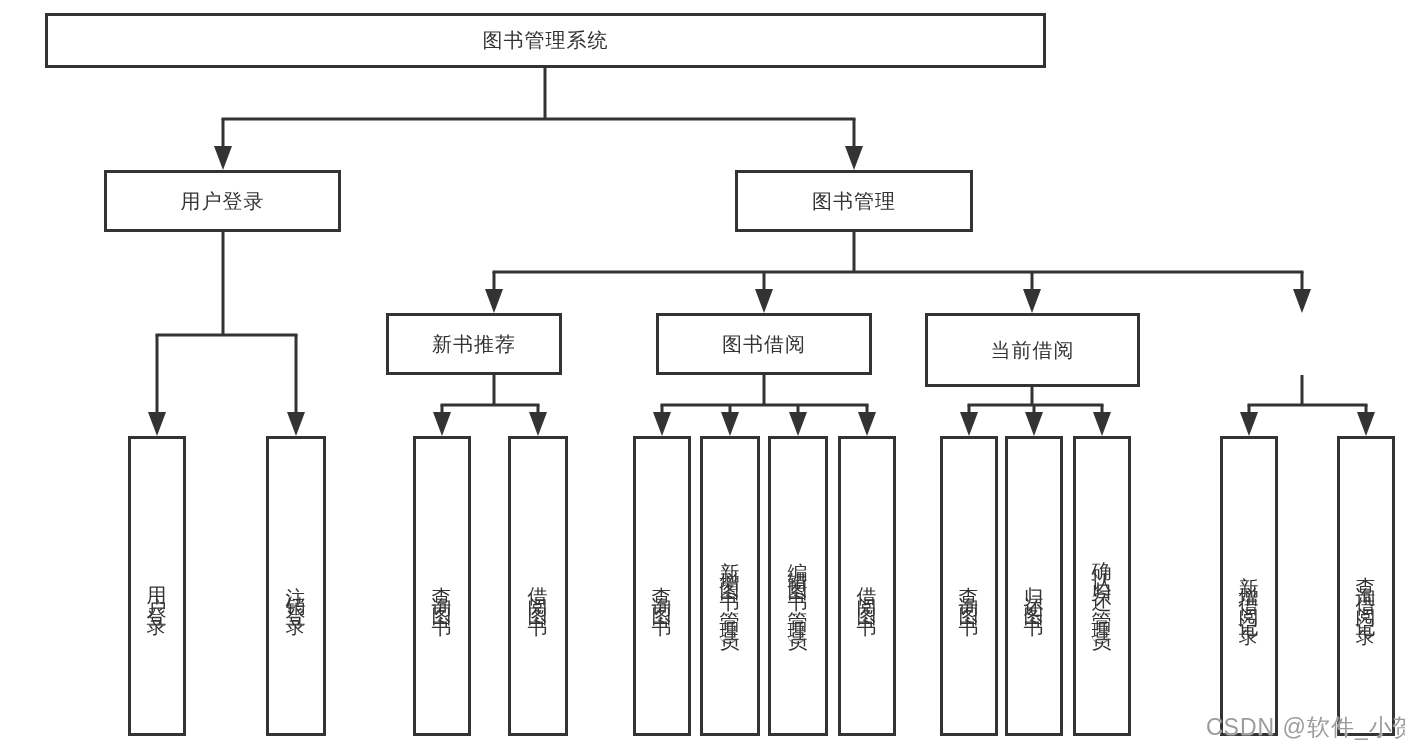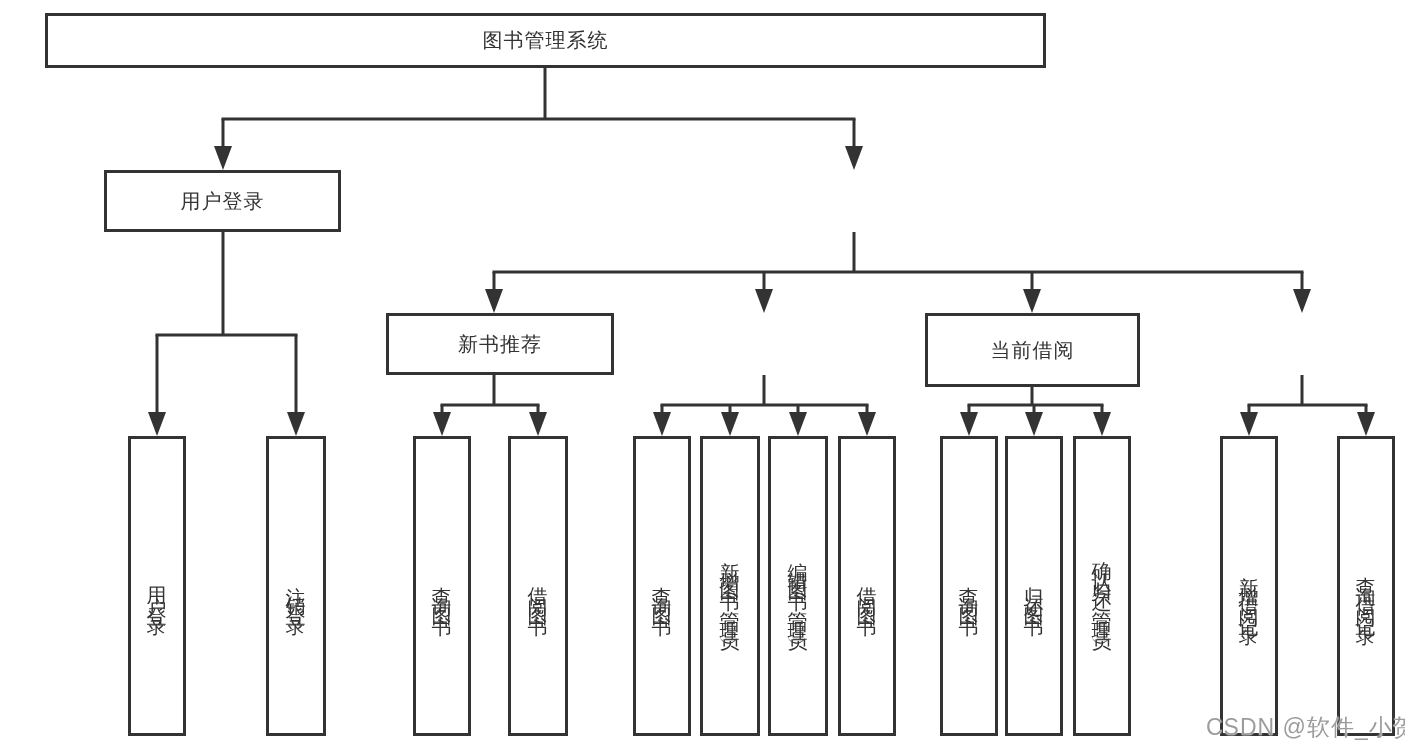--- a/index.html
+++ b/index.html
@@ -117,23 +117,29 @@
     </g>
   </svg>
 
   <div class="node hbox" style="left:22px;top:13px;width:1001px;height:55px">
     <span class="lbl">图书管理系统</span>
   </div>
 
   <div class="node hbox" style="left:81px;top:170px;width:237px;height:62px">
     <span class="lbl">用户登录</span>
   </div>
+  <div class="node hbox" style="left:712px;top:170px;width:238px;height:62px">
+    <span class="lbl">图书管理</span>
+  </div>
 
-  <div class="node hbox" style="left:363px;top:313px;width:228px;height:62px">
+  <div class="node hbox" style="left:363px;top:313px;width:176px;height:62px">
     <span class="lbl">新书推荐</span>
+  </div>
+  <div class="node hbox" style="left:633px;top:313px;width:216px;height:62px">
+    <span class="lbl">图书借阅</span>
   </div>
   <div class="node hbox" style="left:902px;top:313px;width:215px;height:74px">
     <span class="lbl">当前借阅</span>
   </div>
 
   <div class="node vbox" style="left:105px;top:436px;width:58px;height:300px">
     <span class="lbl">用户登录</span>
   </div>
   <div class="node vbox" style="left:243px;top:436px;width:60px;height:300px">
     <span class="lbl">注销登录</span>

